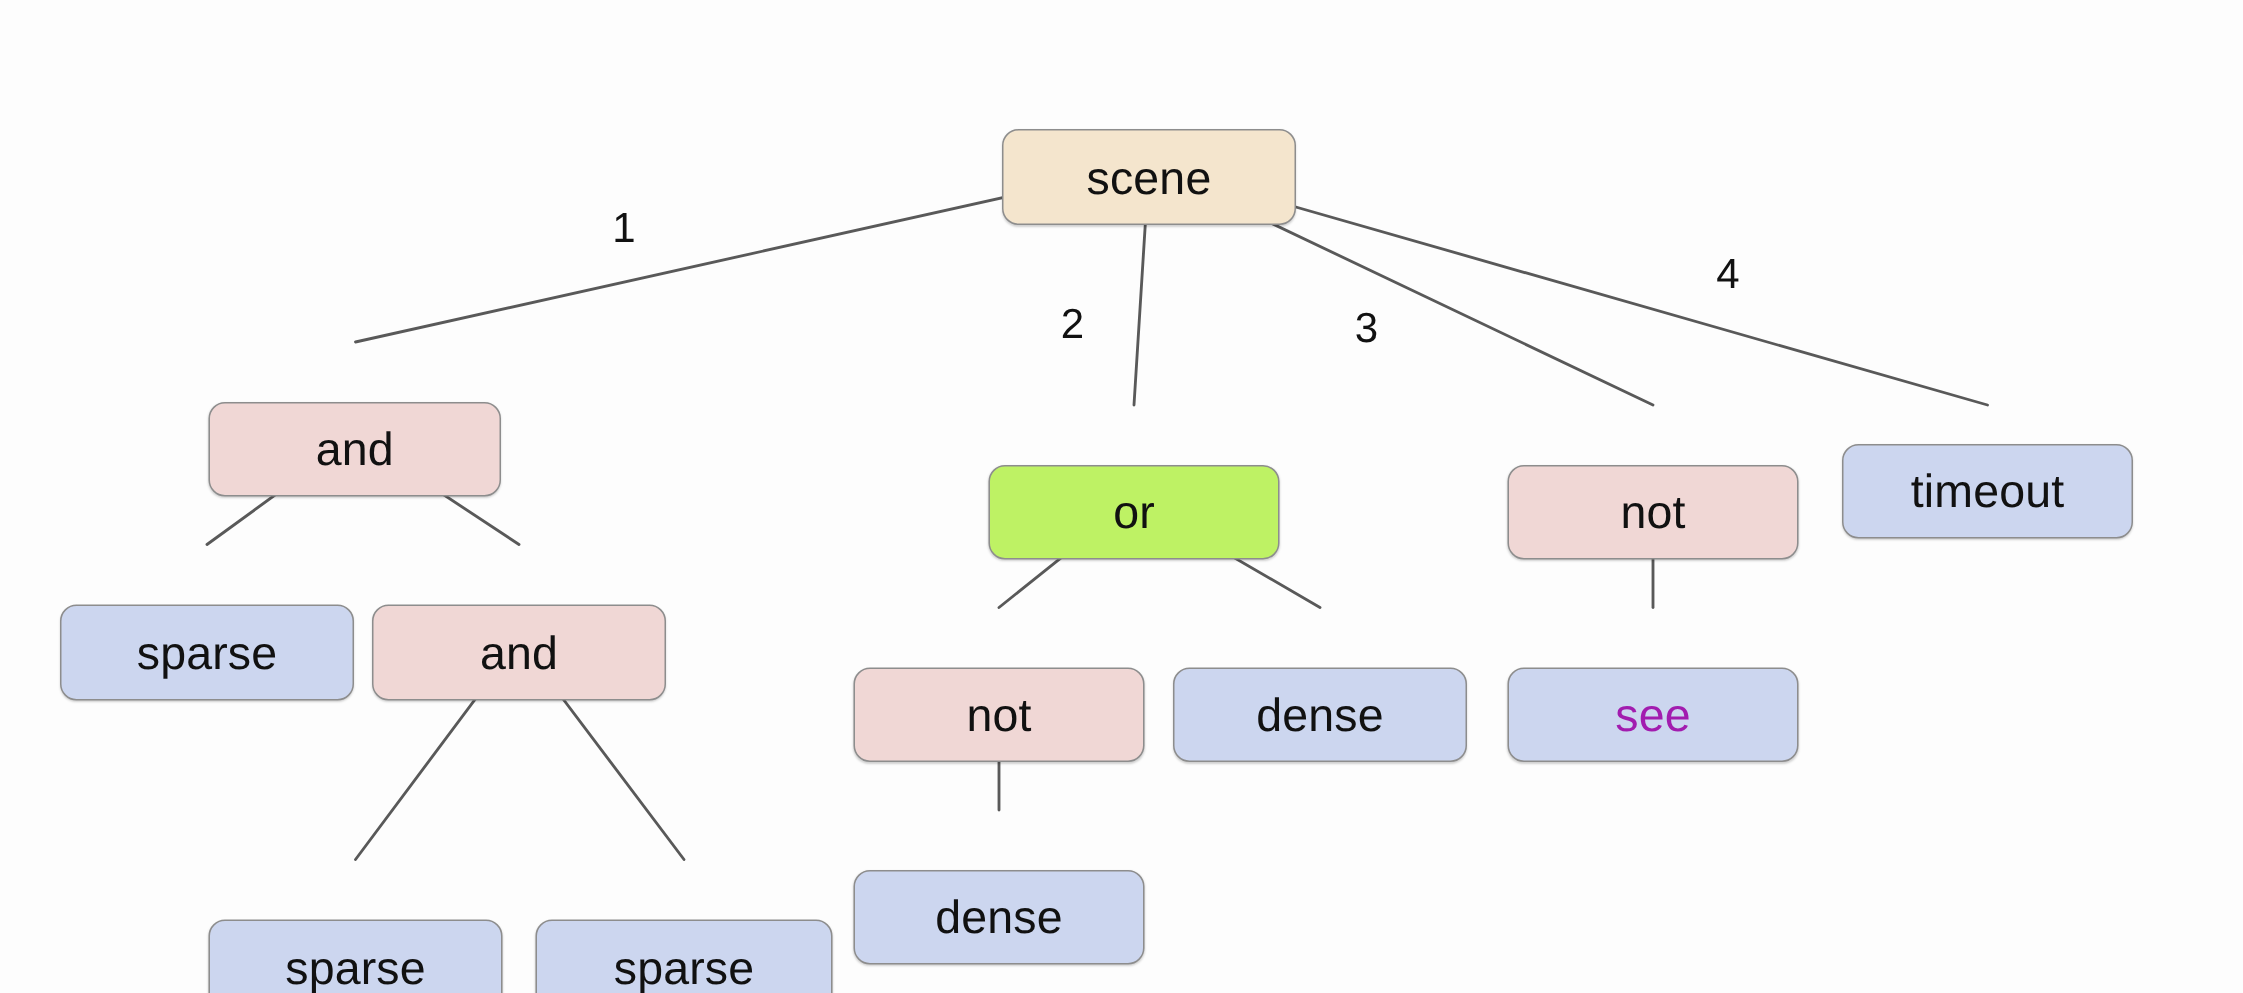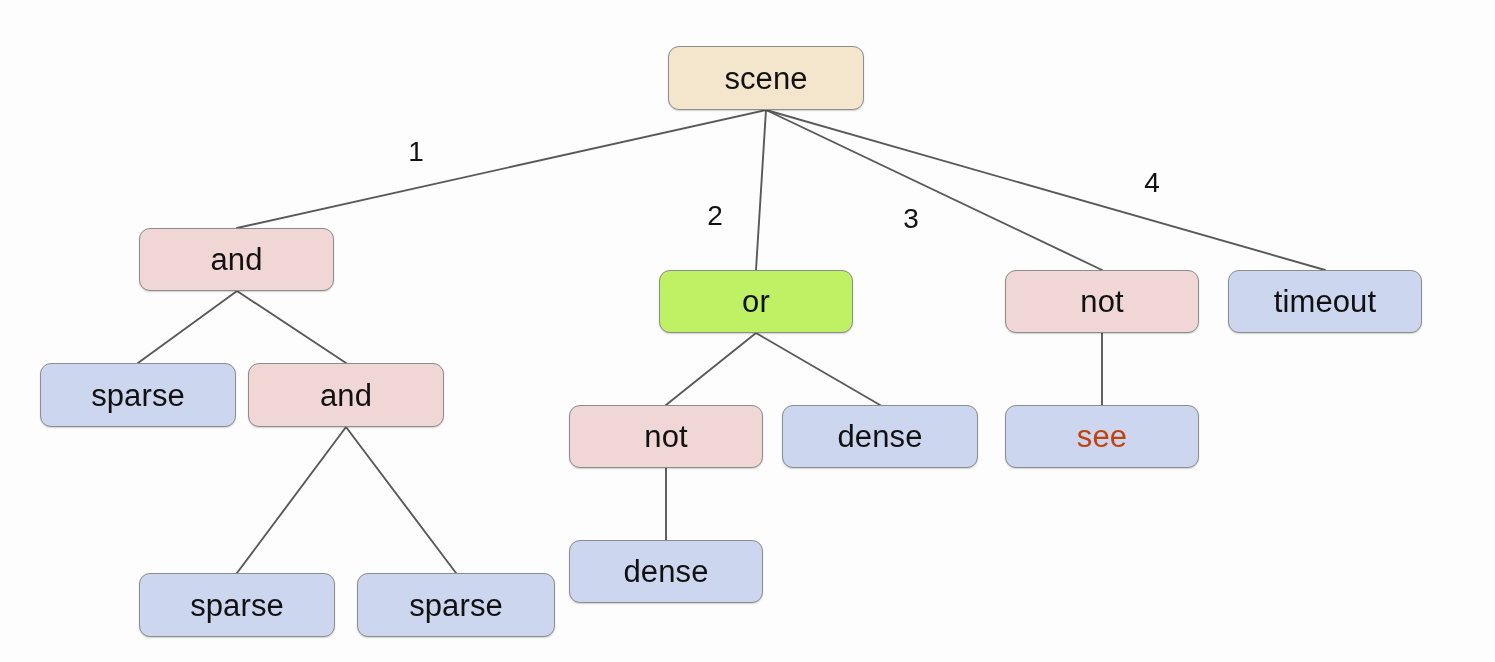--- a/index.html
+++ b/index.html
@@ -29,20 +29,21 @@
     box-sizing: border-box;
     border: 1.6px solid #8d8d8d;
     border-radius: 11px;
     display: flex;
     align-items: center;
     justify-content: center;
     color: #111111;
     letter-spacing: 0.1px;
     white-space: nowrap;
     box-shadow: 0 1px 1.5px rgba(0,0,0,0.18);
+    margin-top: 40px;
   }
   .node-label {
     line-height: 1;
     pointer-events: none;
   }
   .edge-label {
     position: absolute;
     color: #111111;
     line-height: 1;
     white-space: nowrap;
@@ -73,36 +74,36 @@
       </div>
       <div class="node" style="left: 139px; top: 228px; width: 195px; height: 63px; background: rgb(240, 215, 213); border-color: rgb(141, 141, 141); color: rgb(17, 17, 17);">
         <span class="node-label" style="font-size: 31px;">and</span>
       </div>
       <div class="node" style="left: 659px; top: 270px; width: 194px; height: 63px; background: #bef264; border-color: rgb(141, 141, 141); color: rgb(17, 17, 17);">
         <span class="node-label" style="font-size: 31px;">or</span>
       </div>
       <div class="node" style="left: 1005px; top: 270px; width: 194px; height: 63px; background: rgb(240, 215, 213); border-color: rgb(141, 141, 141); color: rgb(17, 17, 17);">
         <span class="node-label" style="font-size: 31px;">not</span>
       </div>
-      <div class="node" style="left: 1228px; top: 270px; width: 194px; height: 63px; background: rgb(204, 214, 239); border-color: rgb(141, 141, 141); color: rgb(17, 17, 17);">
+      <div class="node" style="left: 1228px; top: 256px; width: 194px; height: 63px; background: rgb(204, 214, 239); border-color: rgb(141, 141, 141); color: rgb(17, 17, 17);">
         <span class="node-label" style="font-size: 31px;">timeout</span>
       </div>
       <div class="node" style="left: 40px; top: 363px; width: 196px; height: 64px; background: rgb(204, 214, 239); border-color: rgb(141, 141, 141); color: rgb(17, 17, 17);">
         <span class="node-label" style="font-size: 31px;">sparse</span>
       </div>
       <div class="node" style="left: 248px; top: 363px; width: 196px; height: 64px; background: rgb(240, 215, 213); border-color: rgb(141, 141, 141); color: rgb(17, 17, 17);">
         <span class="node-label" style="font-size: 31px;">and</span>
       </div>
       <div class="node" style="left: 569px; top: 405px; width: 194px; height: 63px; background: rgb(240, 215, 213); border-color: rgb(141, 141, 141); color: rgb(17, 17, 17);">
         <span class="node-label" style="font-size: 31px;">not</span>
       </div>
       <div class="node" style="left: 782px; top: 405px; width: 196px; height: 63px; background: rgb(204, 214, 239); border-color: rgb(141, 141, 141); color: rgb(17, 17, 17);">
         <span class="node-label" style="font-size: 31px;">dense</span>
       </div>
-      <div class="node" style="left: 1005px; top: 405px; width: 194px; height: 63px; background: rgb(204, 214, 239); border-color: rgb(141, 141, 141); color: #c2410c;">
+      <div class="node" style="left: 1005px; top: 405px; width: 194px; height: 63px; background: rgb(204, 214, 239); border-color: rgb(141, 141, 141); color: #a21caf;">
         <span class="node-label" style="font-size: 31px;">see</span>
       </div>
       <div class="node" style="left: 569px; top: 540px; width: 194px; height: 63px; background: rgb(204, 214, 239); border-color: rgb(141, 141, 141); color: rgb(17, 17, 17);">
         <span class="node-label" style="font-size: 31px;">dense</span>
       </div>
       <div class="node" style="left: 139px; top: 573px; width: 196px; height: 64px; background: rgb(204, 214, 239); border-color: rgb(141, 141, 141); color: rgb(17, 17, 17);">
         <span class="node-label" style="font-size: 31px;">sparse</span>
       </div>
       <div class="node" style="left: 357px; top: 573px; width: 198px; height: 64px; background: rgb(204, 214, 239); border-color: rgb(141, 141, 141); color: rgb(17, 17, 17);">
         <span class="node-label" style="font-size: 31px;">sparse</span>

